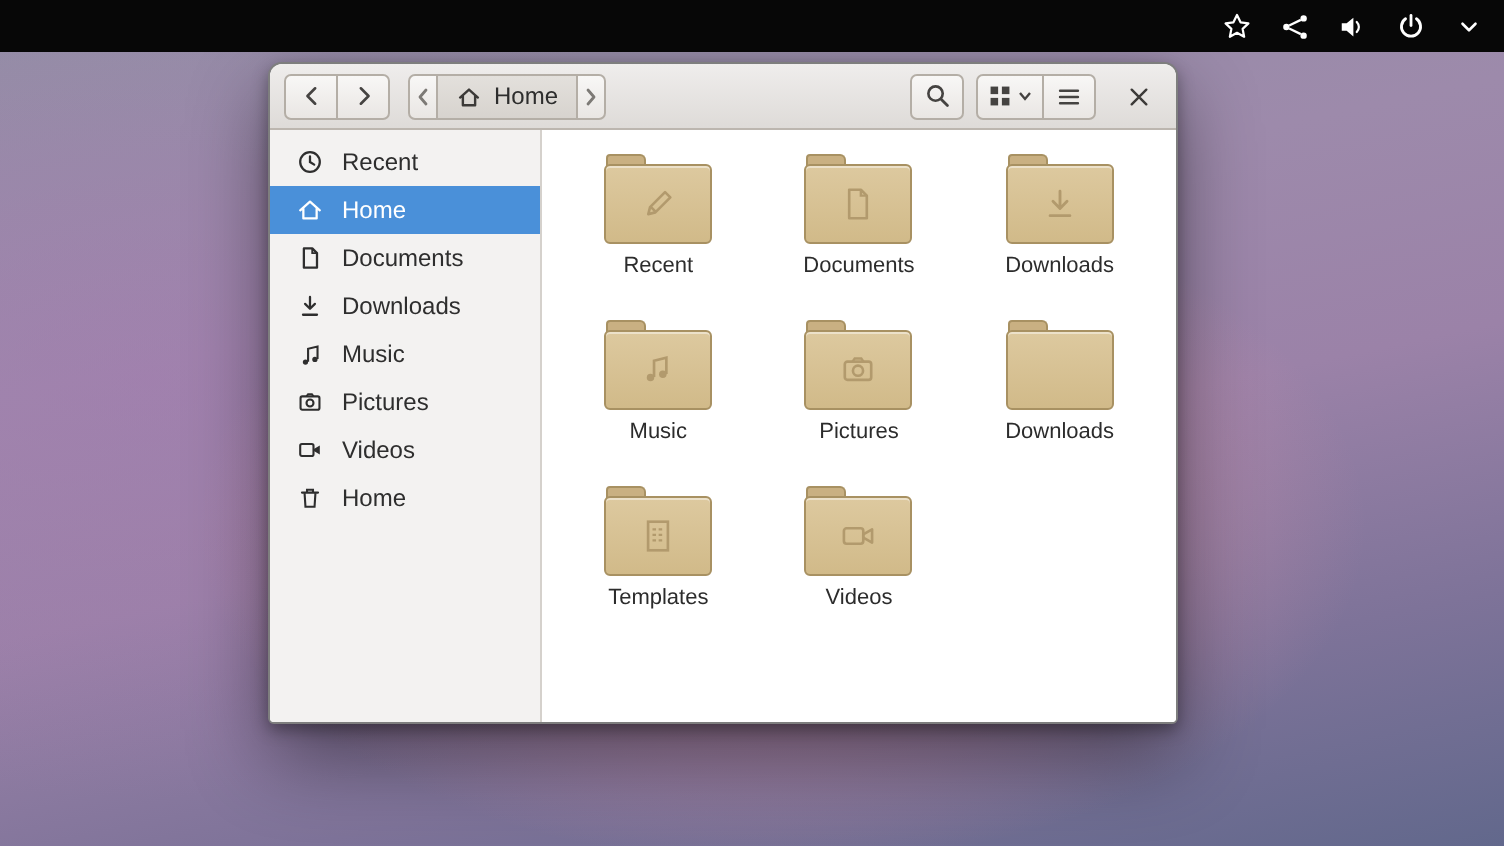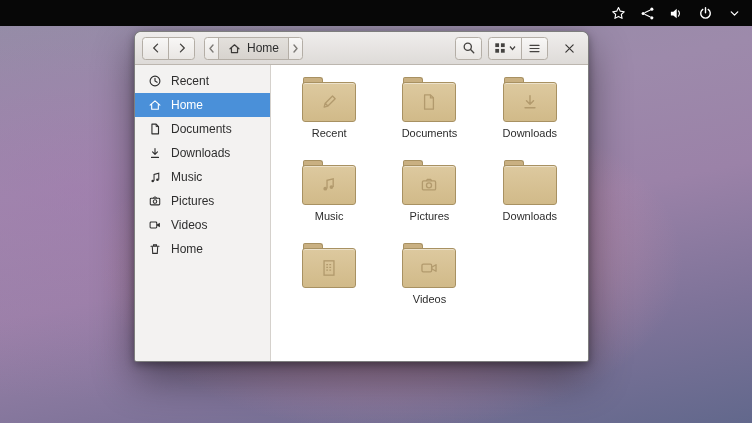--- a/index.html
+++ b/index.html
@@ -329,20 +329,21 @@
               <div class="f-tab"></div>
               <div class="f-body">
             <span class="emblem">
                   <svg width="22" height="22" viewBox="0 0 20 20">
                     <rect x="5.5" y="3.5" width="9" height="13" fill="none" stroke="#b29a6d" stroke-width="1.2"></rect>
                     <path d="M7.5 7h5M7.5 9.5h5M7.5 12h5" stroke="#b29a6d" stroke-width="1.1" stroke-dasharray="1.6 1.2"></path>
                   </svg>
                 </span>
           </div>
             </div>
+          <div class="file-label">Templates</div>
         </div>
 
         <div class="file">
           <div class="folder">
               <div class="f-tab"></div>
               <div class="f-body">
             <span class="emblem">
                   <svg width="22" height="22" viewBox="0 0 20 20">
                     <rect x="3.6" y="6.5" width="8.8" height="7" rx="1.2" fill="none" stroke="#b29a6d" stroke-width="1.2"></rect>
                     <path d="M12.4 9.3l4-2.3v6l-4-2.3z" fill="none" stroke="#b29a6d" stroke-width="1.2" stroke-linejoin="round"></path>

